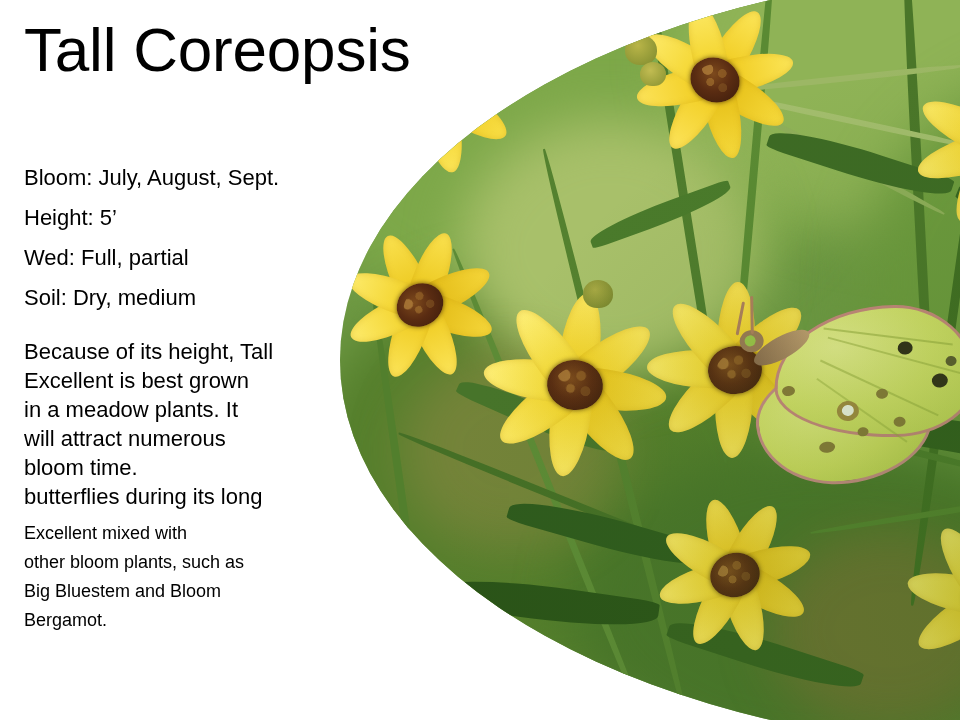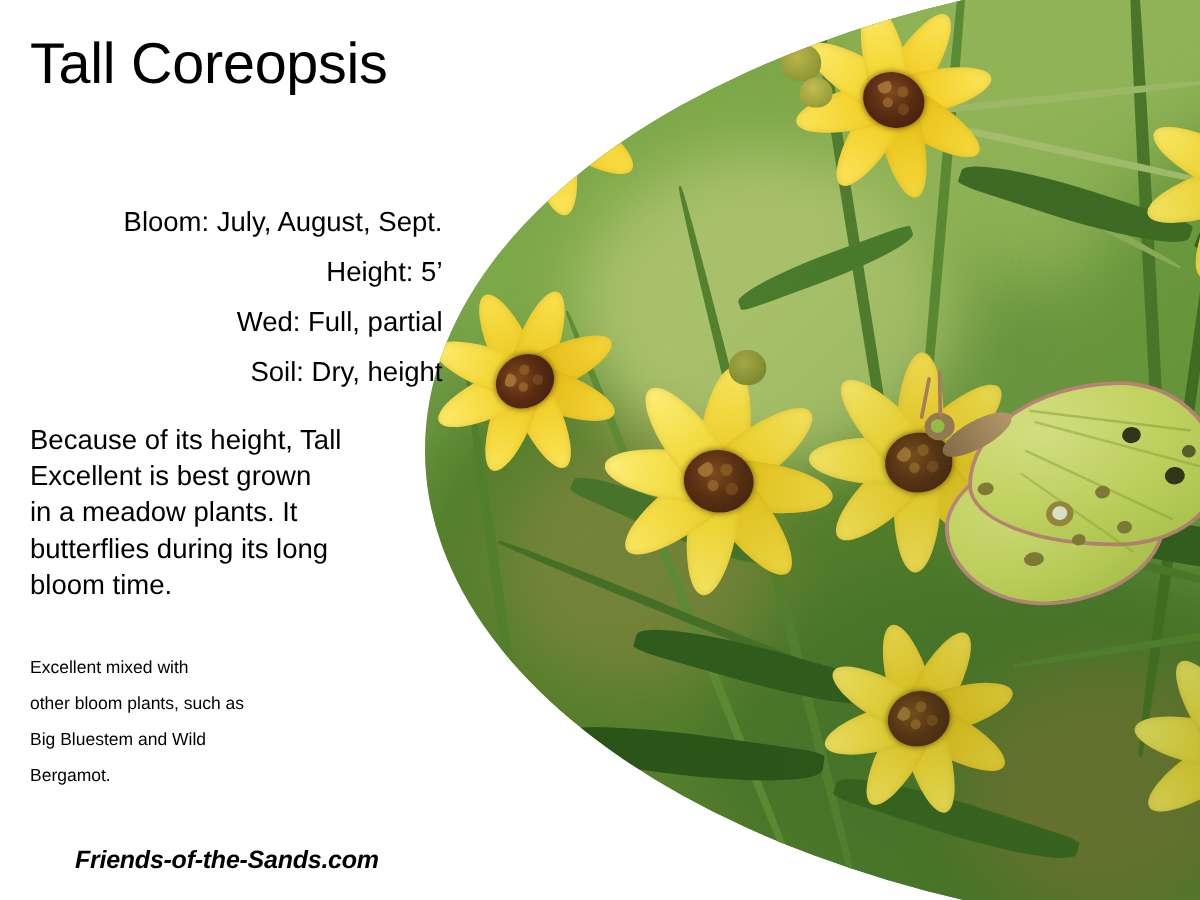--- a/index.html
+++ b/index.html
@@ -7,41 +7,41 @@
     width:960px;height:720px;overflow:hidden;background:#ffffff;
     font-family:"Liberation Sans", sans-serif;color:#000000;
   }
   #slide{position:relative;width:960px;height:720px;background:#ffffff;overflow:hidden;}
 
   
   #text-col{position:absolute;left:0;top:0;width:360px;height:720px;z-index:5;}
 
   #page-title{
     position:absolute;left:24px;top:24px;
-    font-size:46px;line-height:52px;font-weight:400;letter-spacing:-0.2px;
+    font-size:62px;line-height:52px;font-weight:400;letter-spacing:-0.2px;
     white-space:nowrap;
   }
   #sci-name{
     position:absolute;left:24px;top:84px;
     font-size:35px;line-height:40px;font-style:italic;font-weight:400;
     white-space:nowrap;
   }
 
   #facts{position:absolute;left:24px;top:158px;width:330px;}
   .fact-row{
-    font-size:22px;line-height:40px;font-weight:400;white-space:nowrap;text-align:right;
+    font-size:22px;line-height:40px;font-weight:400;white-space:nowrap;
   }
 
   #desc-1{
     position:absolute;left:24px;top:337px;width:316px;
     font-size:22px;line-height:29px;font-weight:400;
   }
   #desc-2{
     position:absolute;left:24px;top:519px;width:316px;
-    font-size:14px;line-height:29px;font-weight:400;
+    font-size:18px;line-height:29px;font-weight:400;
   }
   .para-line{display:block;white-space:nowrap;}
 
   #site-credit{
     position:absolute;left:60px;top:677px;
     font-size:20px;font-weight:bold;font-style:italic;letter-spacing:-0.2px;
     white-space:nowrap;
   }
 
   
@@ -298,34 +298,34 @@
   <div style="position:absolute;left:0;top:0;width:340px;height:720px;background:#ffffff;z-index:4;"></div>
 
   <div id="text-col">
 
     <div id="page-title">Tall Coreopsis</div>
 
     <div id="facts">
       <div class="fact-row">Bloom: July, August, Sept.</div>
       <div class="fact-row">Height: 5’</div>
       <div class="fact-row">Wed: Full, partial</div>
-      <div class="fact-row">Soil: Dry, height</div>
+      <div class="fact-row">Soil: Dry, medium</div>
     </div>
 
     <div id="desc-1">
       <span class="para-line">Because of its height, Tall</span>
       <span class="para-line">Excellent  is best grown</span>
       <span class="para-line">in a meadow plants. It</span>
+      <span class="para-line">will attract numerous</span>
+      <span class="para-line">bloom time.</span>
       <span class="para-line">butterflies during its long</span>
-      <span class="para-line">bloom time.</span>
     </div>
 
     <div id="desc-2">
       <span class="para-line">Excellent mixed with</span>
       <span class="para-line">other bloom plants, such as</span>
-      <span class="para-line">Big Bluestem and Wild</span>
+      <span class="para-line">Big Bluestem and Bloom</span>
       <span class="para-line">Bergamot.</span>
     </div>
 
-    <div id="site-credit">Friends-of-the-Sands.com</div>
   </div>
 
 </div>
 
 </body></html>

